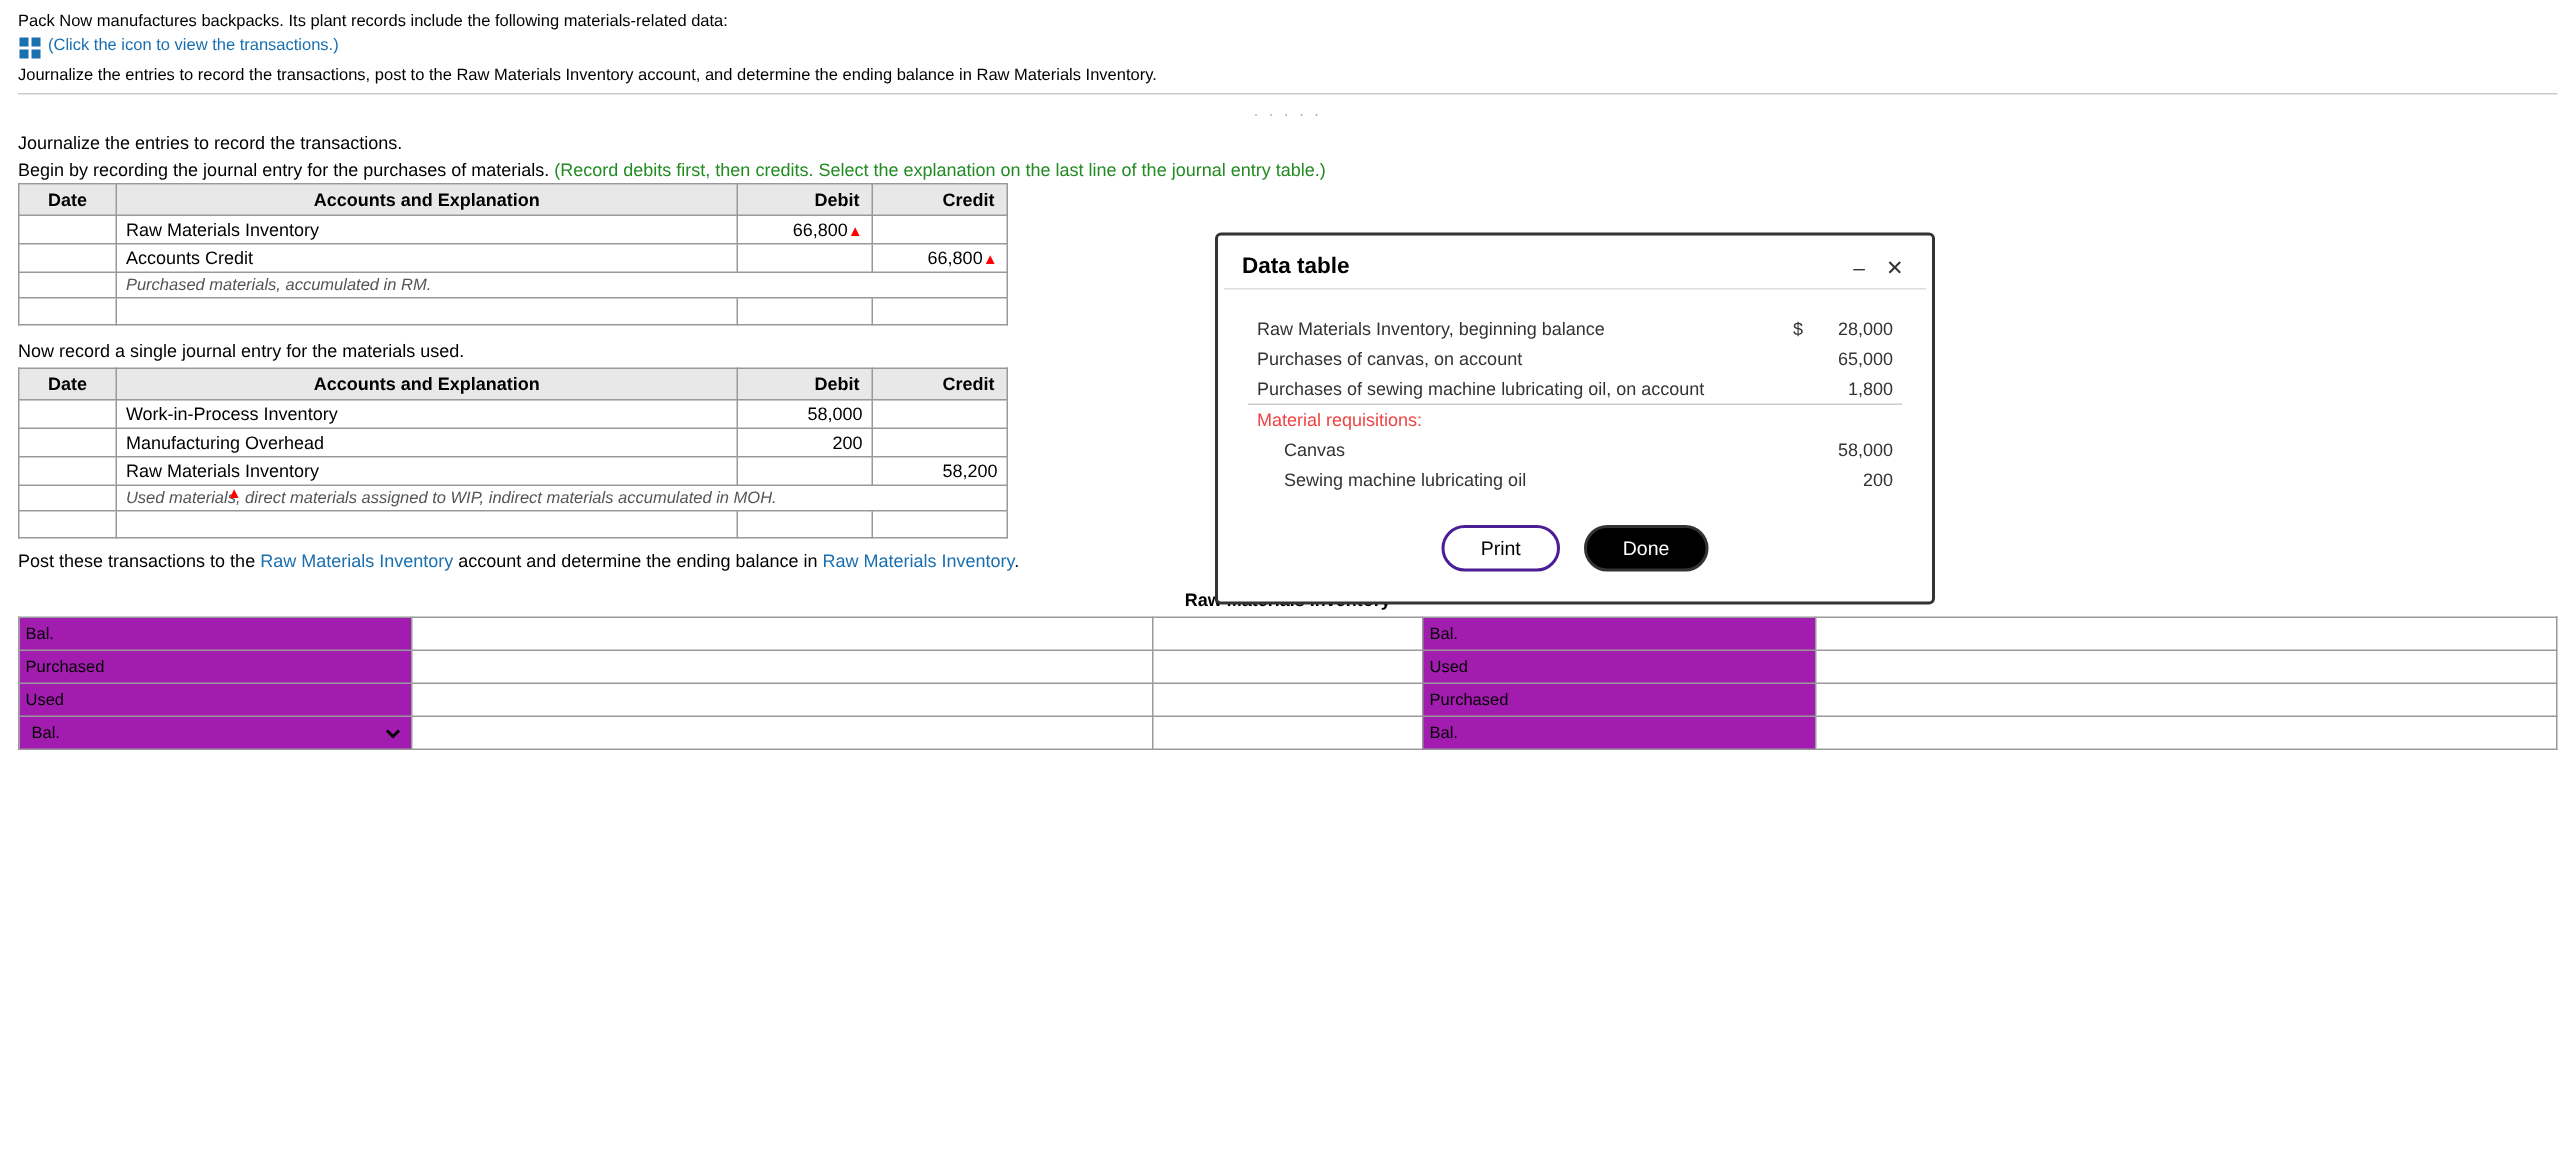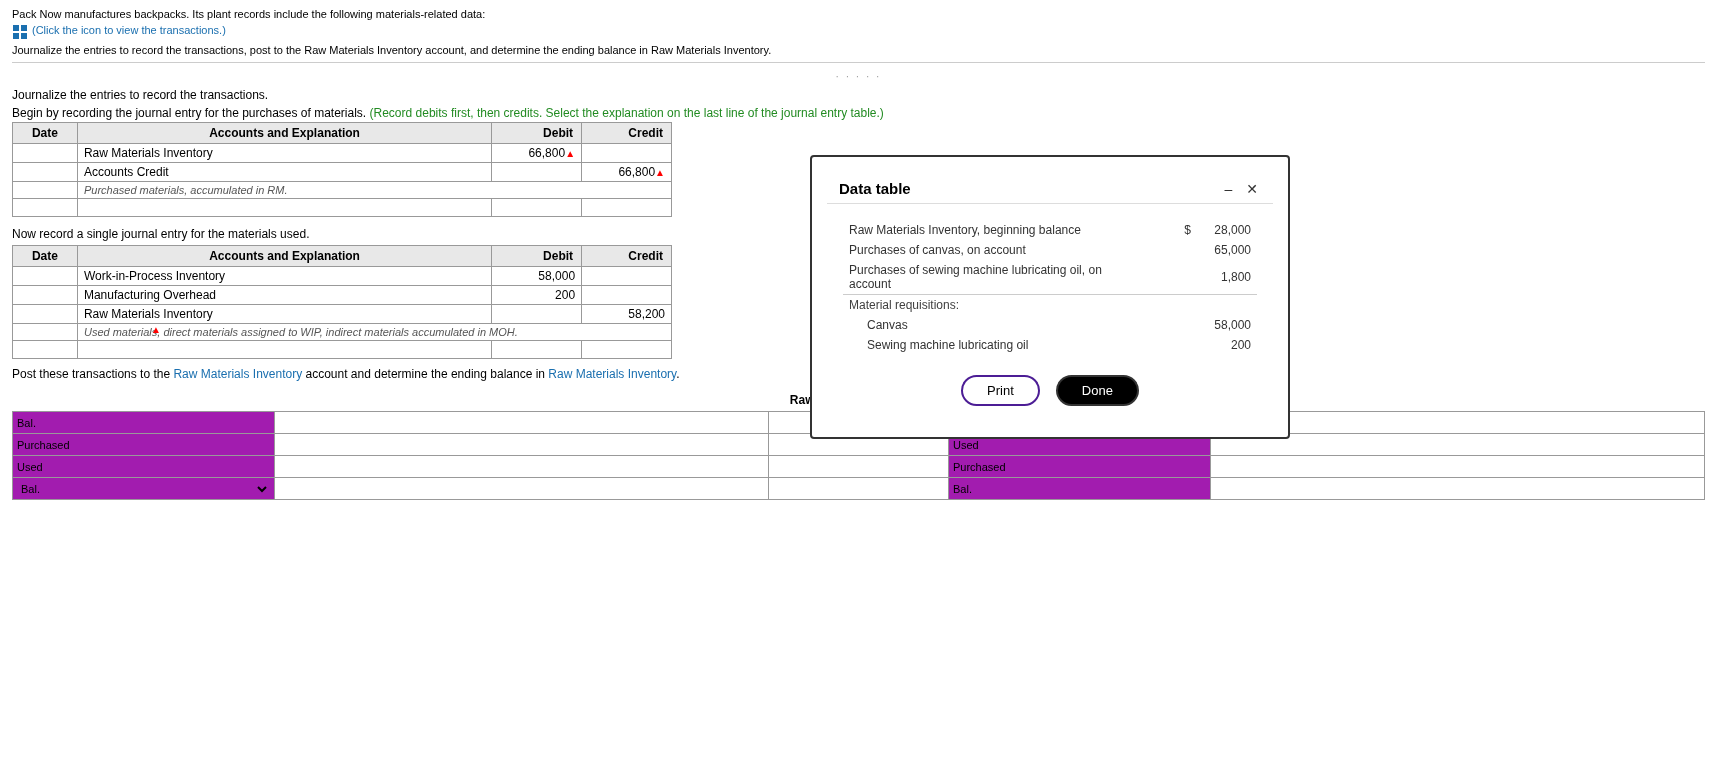--- a/index.html
+++ b/index.html
@@ -84,21 +84,21 @@
       pointer-events: none;
     }
     .data-table-modal {
       position: absolute;
       top: 155px;
       left: 810px;
       width: 480px;
       background: #fff;
       border: 2px solid #333;
       border-radius: 4px;
-      padding: 15px;
+      padding: 4px;
       pointer-events: all;
     }
     .modal-header {
       display: flex;
       justify-content: space-between;
       align-items: center;
       padding: 8px 12px 6px 12px;
       border-bottom: 1px solid #ddd;
     }
     .modal-title { font-size: 15px; font-weight: bold; }
@@ -117,21 +117,21 @@
       border-collapse: collapse;
       font-size: 12px;
     }
     .data-table td {
       padding: 3px 6px;
       margin-left: 12px;
     }
     .data-table .label-td { color: #333; }
     .data-table .value-td { text-align: right; color: #333; }
     .data-table .indent-td { padding-left: 24px; }
-    .data-table .subheading-td { font-weight: normal; color: #404040; }
+    .data-table .subheading-td { font-weight: normal; color: #ef4444; }
     .data-table tr.separator td { border-bottom: 1px solid #ccc; }
     .modal-footer {
       display: flex;
       justify-content: center;
       gap: 16px;
       padding: 12px 16px 16px 16px;
     }
     .btn-print {
       border: 2px solid #4c1d95;
       background: #fff;

